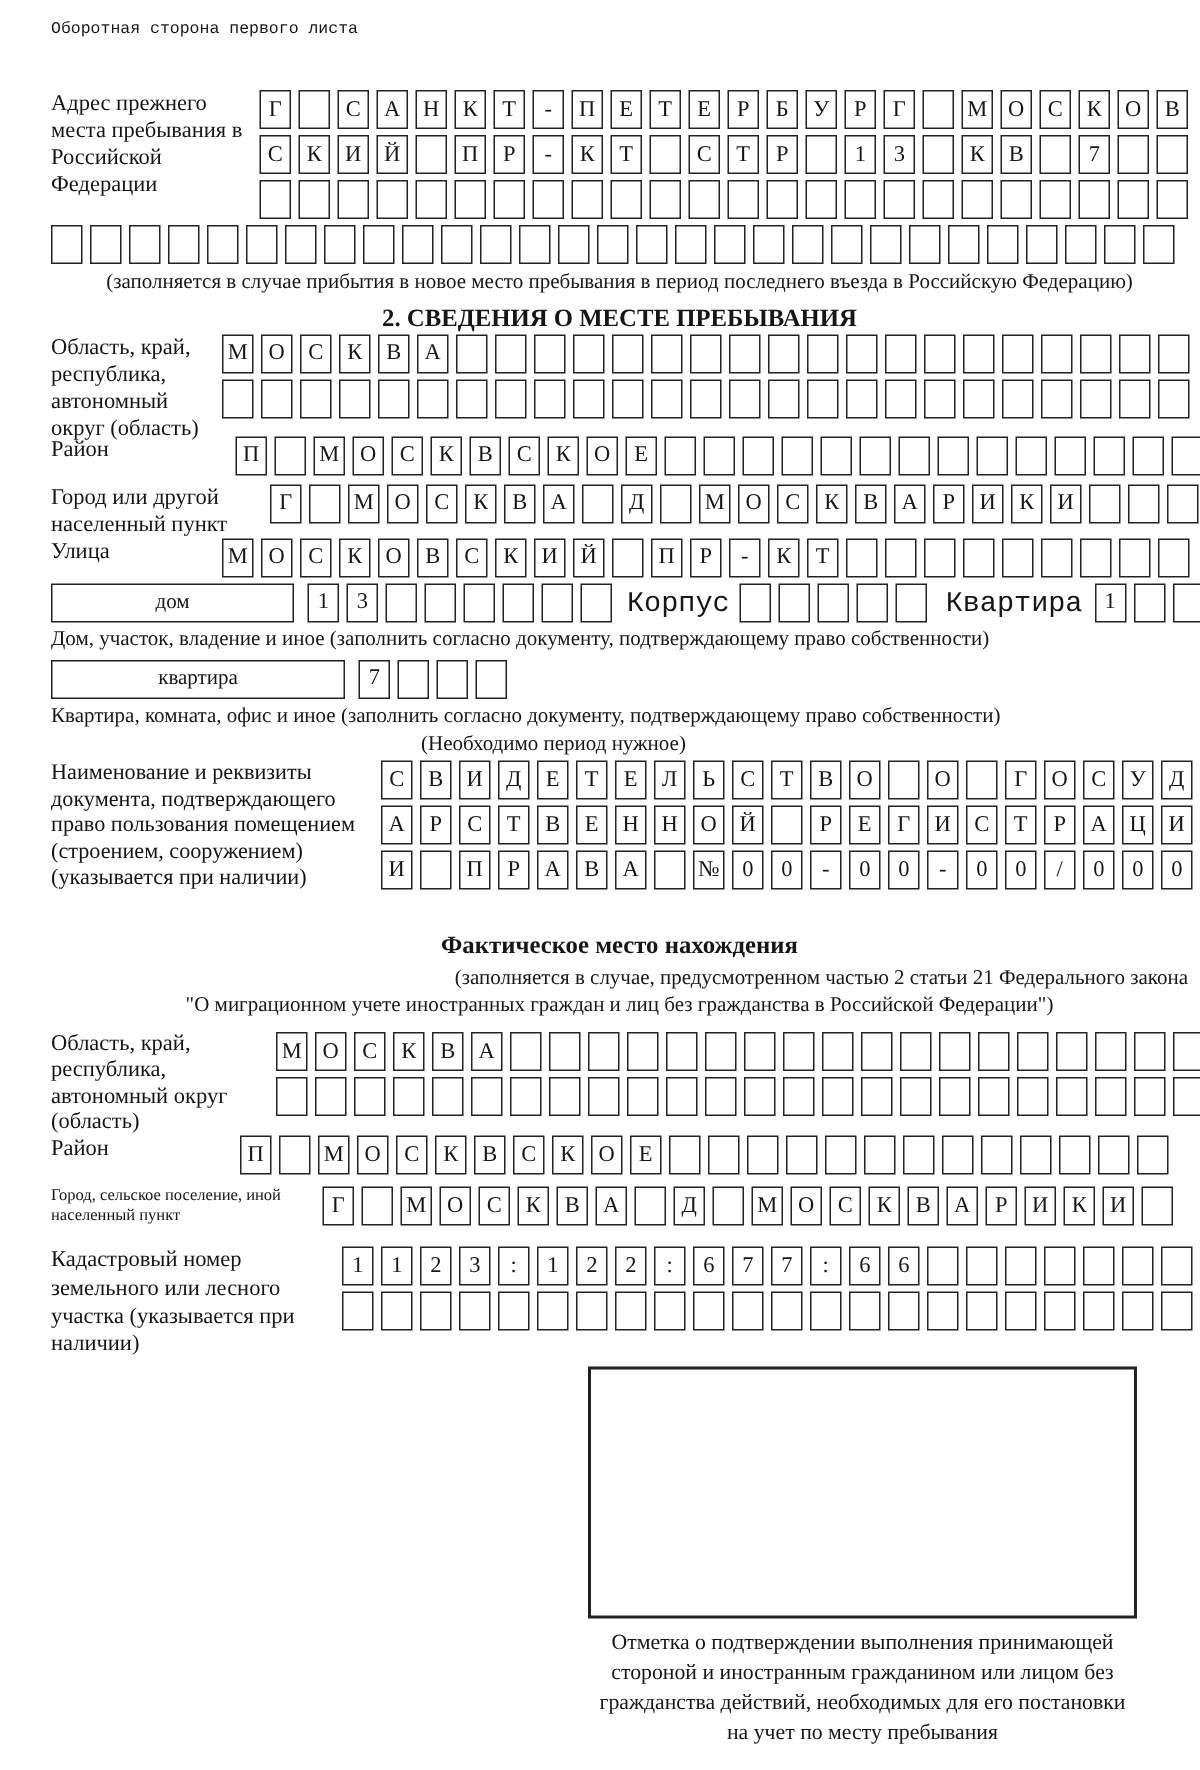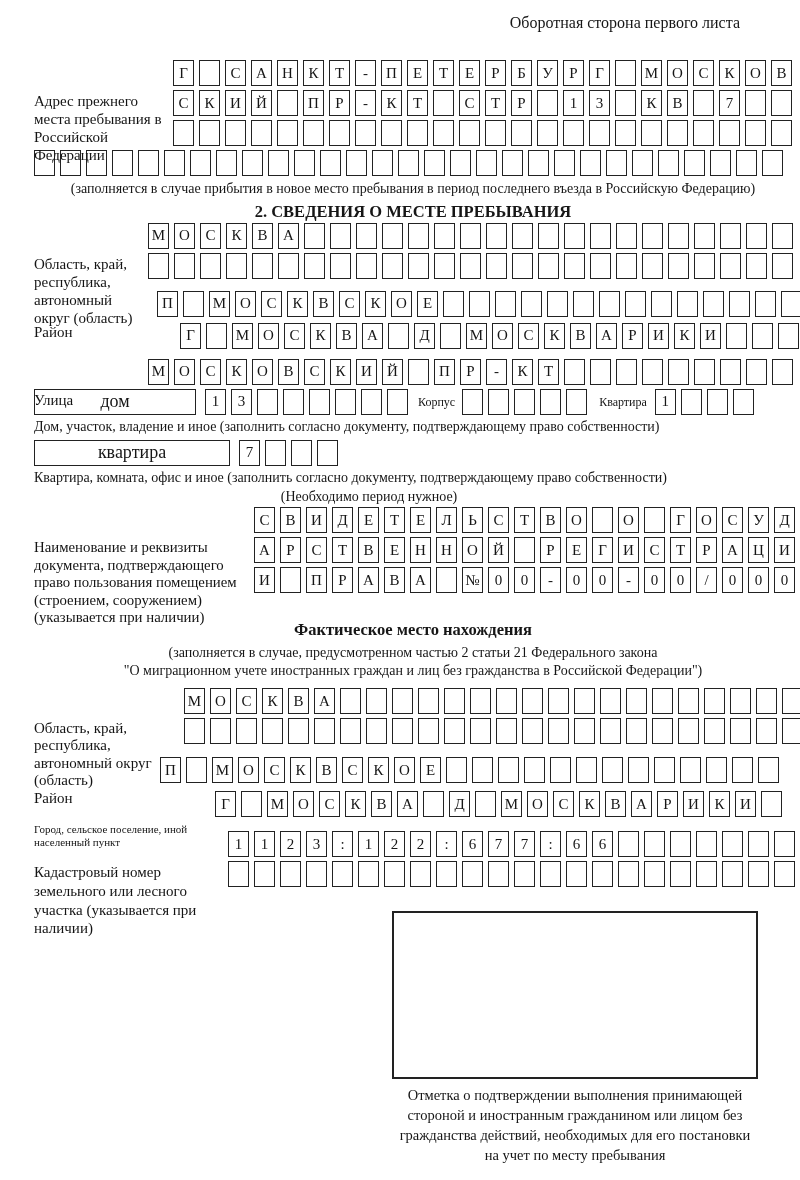--- a/index.html
+++ b/index.html
@@ -1,37 +1,37 @@
 <!DOCTYPE html>
 <html lang="ru"><head>
 <meta charset="utf-8">
 <style>
   html,body{margin:0;padding:0;background:#fff;}
   .page{
     width:800px;height:1180px;box-sizing:border-box;
     padding:14px 8px 0 34px;position:relative;overflow:hidden;
     font-family:"Liberation Serif","DejaVu Serif",serif;color:#161616;background:#fff;
   }
-  .header-note{text-align:right;padding-right:52px;font-size:16px;height:20px;}
+  .header-note{padding-right:52px;font-size:11px;height:20px;font-family:Liberation Mono, monospace;}
   .frow{position:relative;display:block;}
-  .flabel{position:absolute;left:0;top:0;font-size:15px;line-height:1.2;color:#141414;margin-top:32px;}
+  .flabel{position:absolute;left:0;top:0;font-size:15px;line-height:1.2;color:#141414;}
   .rows{display:flex;flex-direction:column;gap:4px;}
   .cells{display:flex;gap:5px;flex-wrap:nowrap;}
   .cell{
     flex:0 0 21px;width:21px;height:26px;box-sizing:border-box;
     border:1.6px solid #222;display:flex;align-items:center;justify-content:center;
     font-size:15px;line-height:1;background:#fff;
   }
   .caption{font-size:14px;line-height:1.3;}
   .center{text-align:center;}
   .sec-title{font-weight:bold;font-size:16.5px;text-align:center;line-height:1.3;}
   .widebox{border:1.6px solid #222;height:26px;box-sizing:border-box;
-    display:flex;align-items:center;justify-content:center;font-size:18px;background:#fff;}
+    display:flex;align-items:center;justify-content:center;font-size:14px;background:#fff;}
   .hrow{display:flex;align-items:flex-start;}
-  .inline-label{font-size:12px;line-height:26px;white-space:nowrap;}
+  .inline-label{font-size:19px;line-height:26px;white-space:nowrap;font-family:Liberation Mono, monospace;}
   .checkbox{width:20px;height:24px;box-sizing:border-box;border:1.6px solid #222;
     display:flex;align-items:center;justify-content:center;font-size:15px;background:#fff;}
   .chk-row{display:flex;align-items:center;}
   .chk-label{font-size:15px;white-space:nowrap;}
   .stamp-area{margin-left:358px;width:366px;}
   .stamp-box{height:164px;border:2px solid #222;background:#fff;}
   .stamp-caption{font-size:14.5px;text-align:center;line-height:1.38;margin-top:6px;}
 </style>
 </head>
 <body>
@@ -243,20 +243,21 @@
         <span class="cell"></span>
         <span class="cell"></span>
         <span class="cell"></span>
         <span class="cell"></span>
         <span class="cell"></span>
         <span class="cell"></span>
       </div>
   </div>
 
   <div class="frow" style="margin-top:6px;padding-left:146px;min-height:26px;">
+    <div class="flabel" style="width:142px;">Город или другой населенный пункт</div>
     <div class="cells" style="margin-top:2px;">
         <span class="cell">Г</span>
         <span class="cell"></span>
         <span class="cell">М</span>
         <span class="cell">О</span>
         <span class="cell">С</span>
         <span class="cell">К</span>
         <span class="cell">В</span>
         <span class="cell">А</span>
         <span class="cell"></span>
@@ -421,21 +422,21 @@
           <span class="cell">0</span>
           <span class="cell">/</span>
           <span class="cell">0</span>
           <span class="cell">0</span>
           <span class="cell">0</span>
         </div>
     </div>
   </div>
 
   <div class="sec-title" style="margin-top:26px;">Фактическое место нахождения</div>
-  <div class="caption center" style="margin-top:3px;">(заполняется в случае, предусмотренном частью 2 статьи 21 Федерального закона</div>
+  <div class="caption center" style="margin-top:3px;text-align:right;">(заполняется в случае, предусмотренном частью 2 статьи 21 Федерального закона</div>
   <div class="caption center">"О миграционном учете иностранных граждан и лиц без гражданства в Российской Федерации")</div>
 
   <div class="frow" style="margin-top:8px;padding-left:150px;min-height:56px;">
     <div class="flabel" style="width:140px;line-height:1.15;">Область, край, республика, автономный округ (область)</div>
     <div class="rows">
       <div class="cells">
           <span class="cell">М</span>
           <span class="cell">О</span>
           <span class="cell">С</span>
           <span class="cell">К</span>

